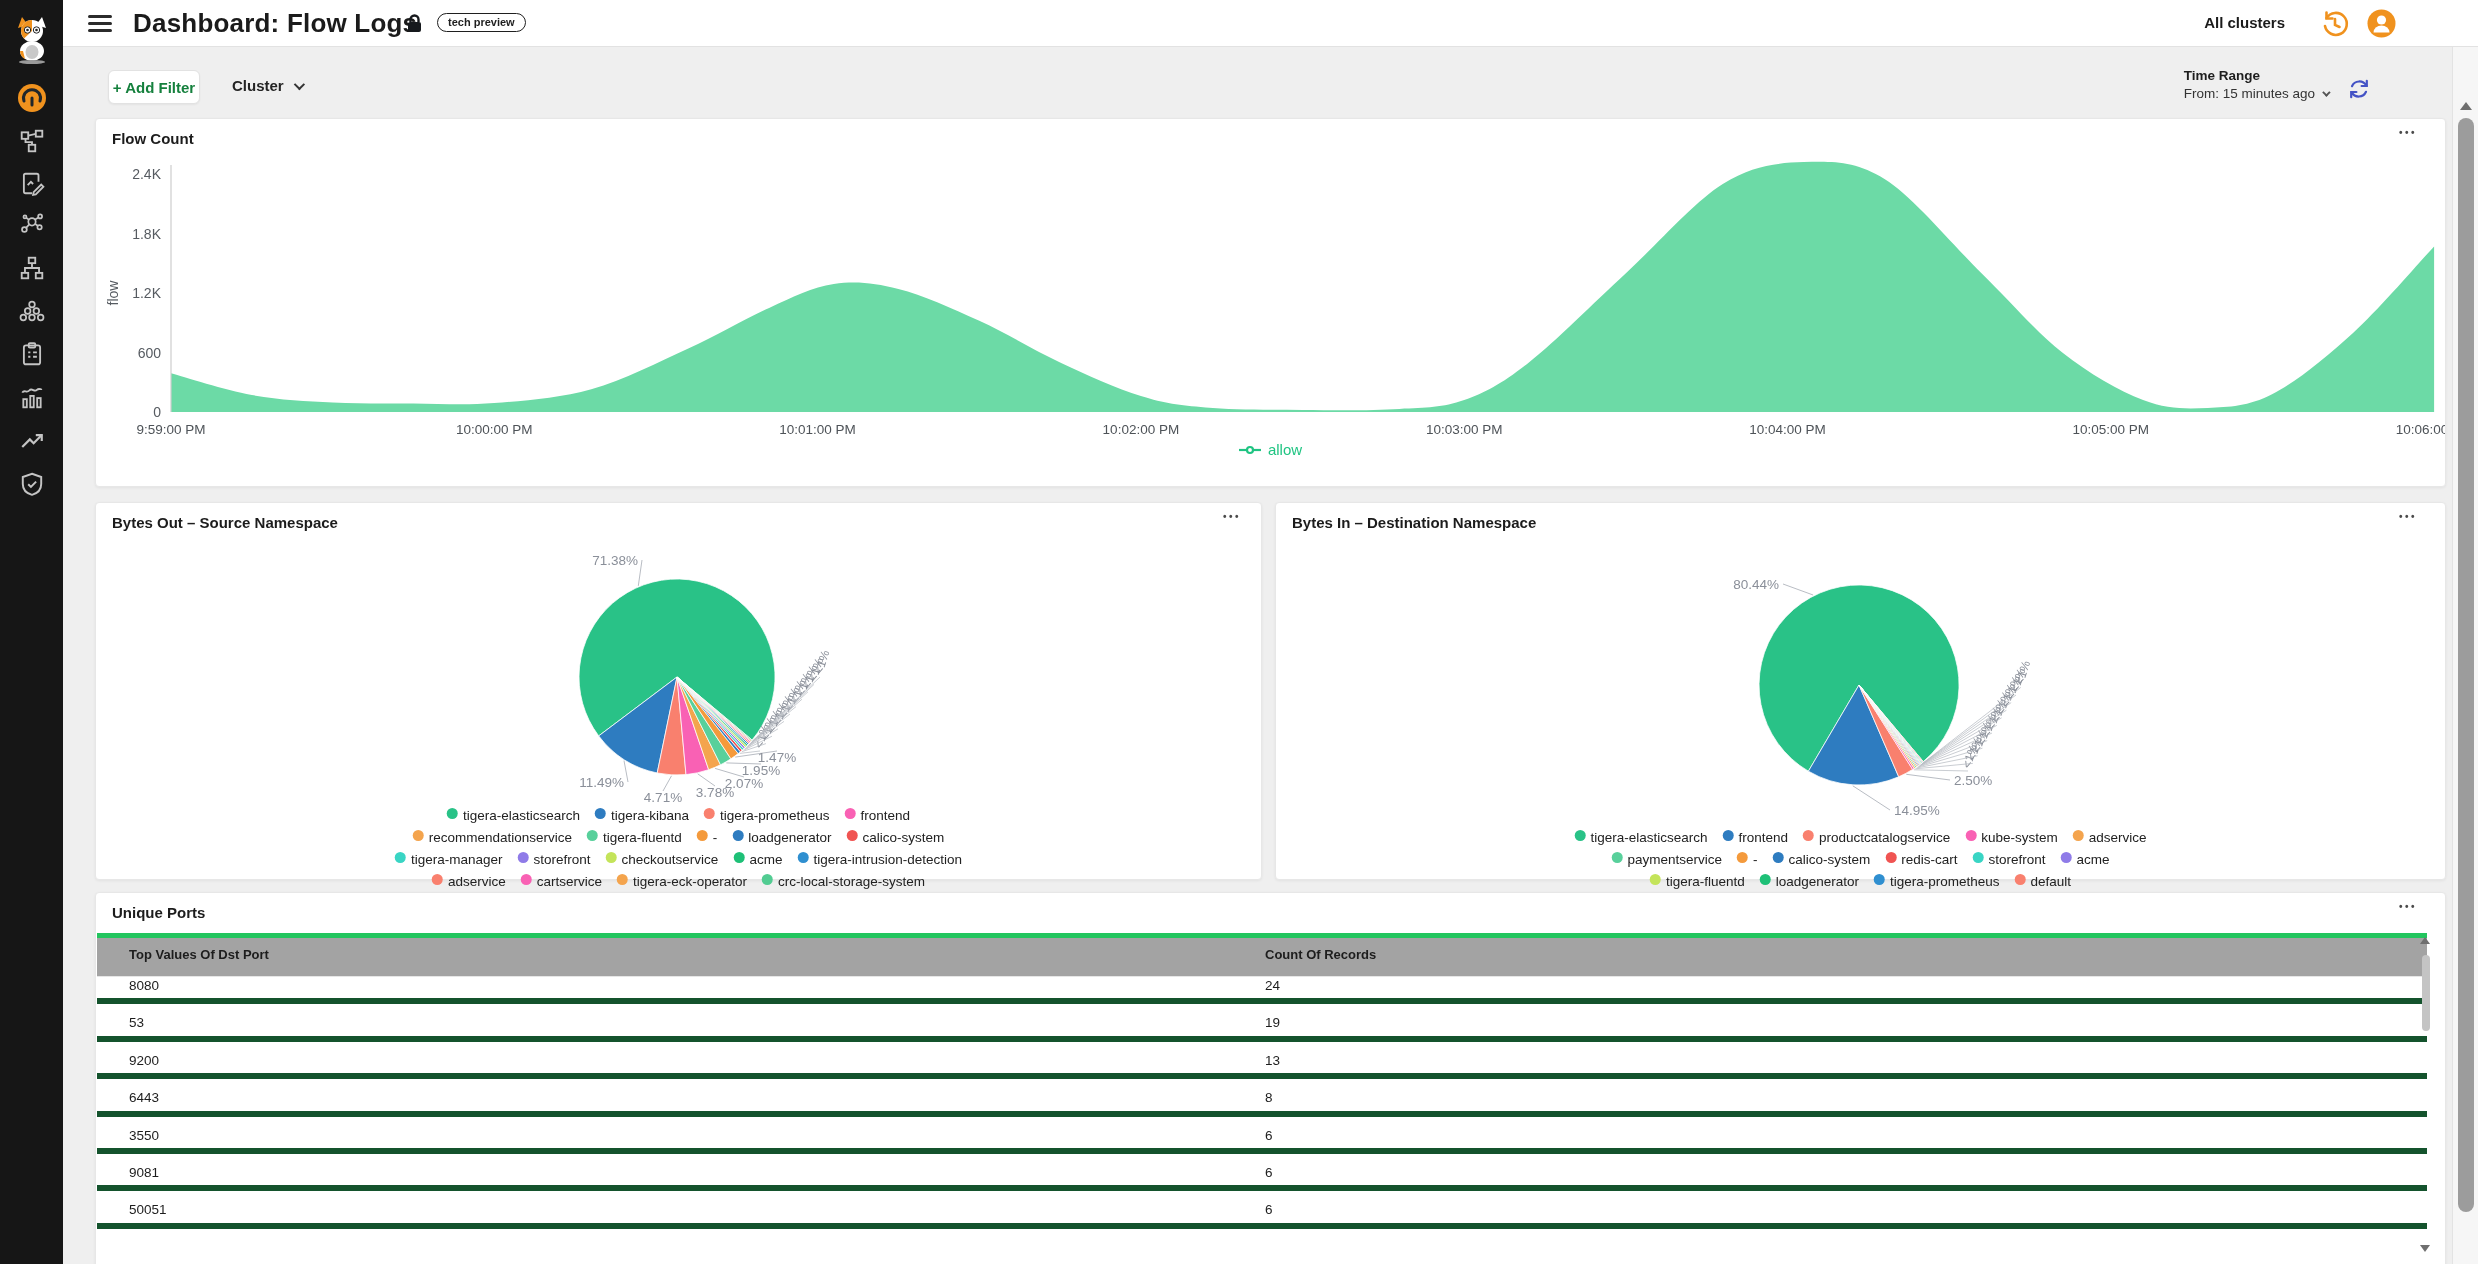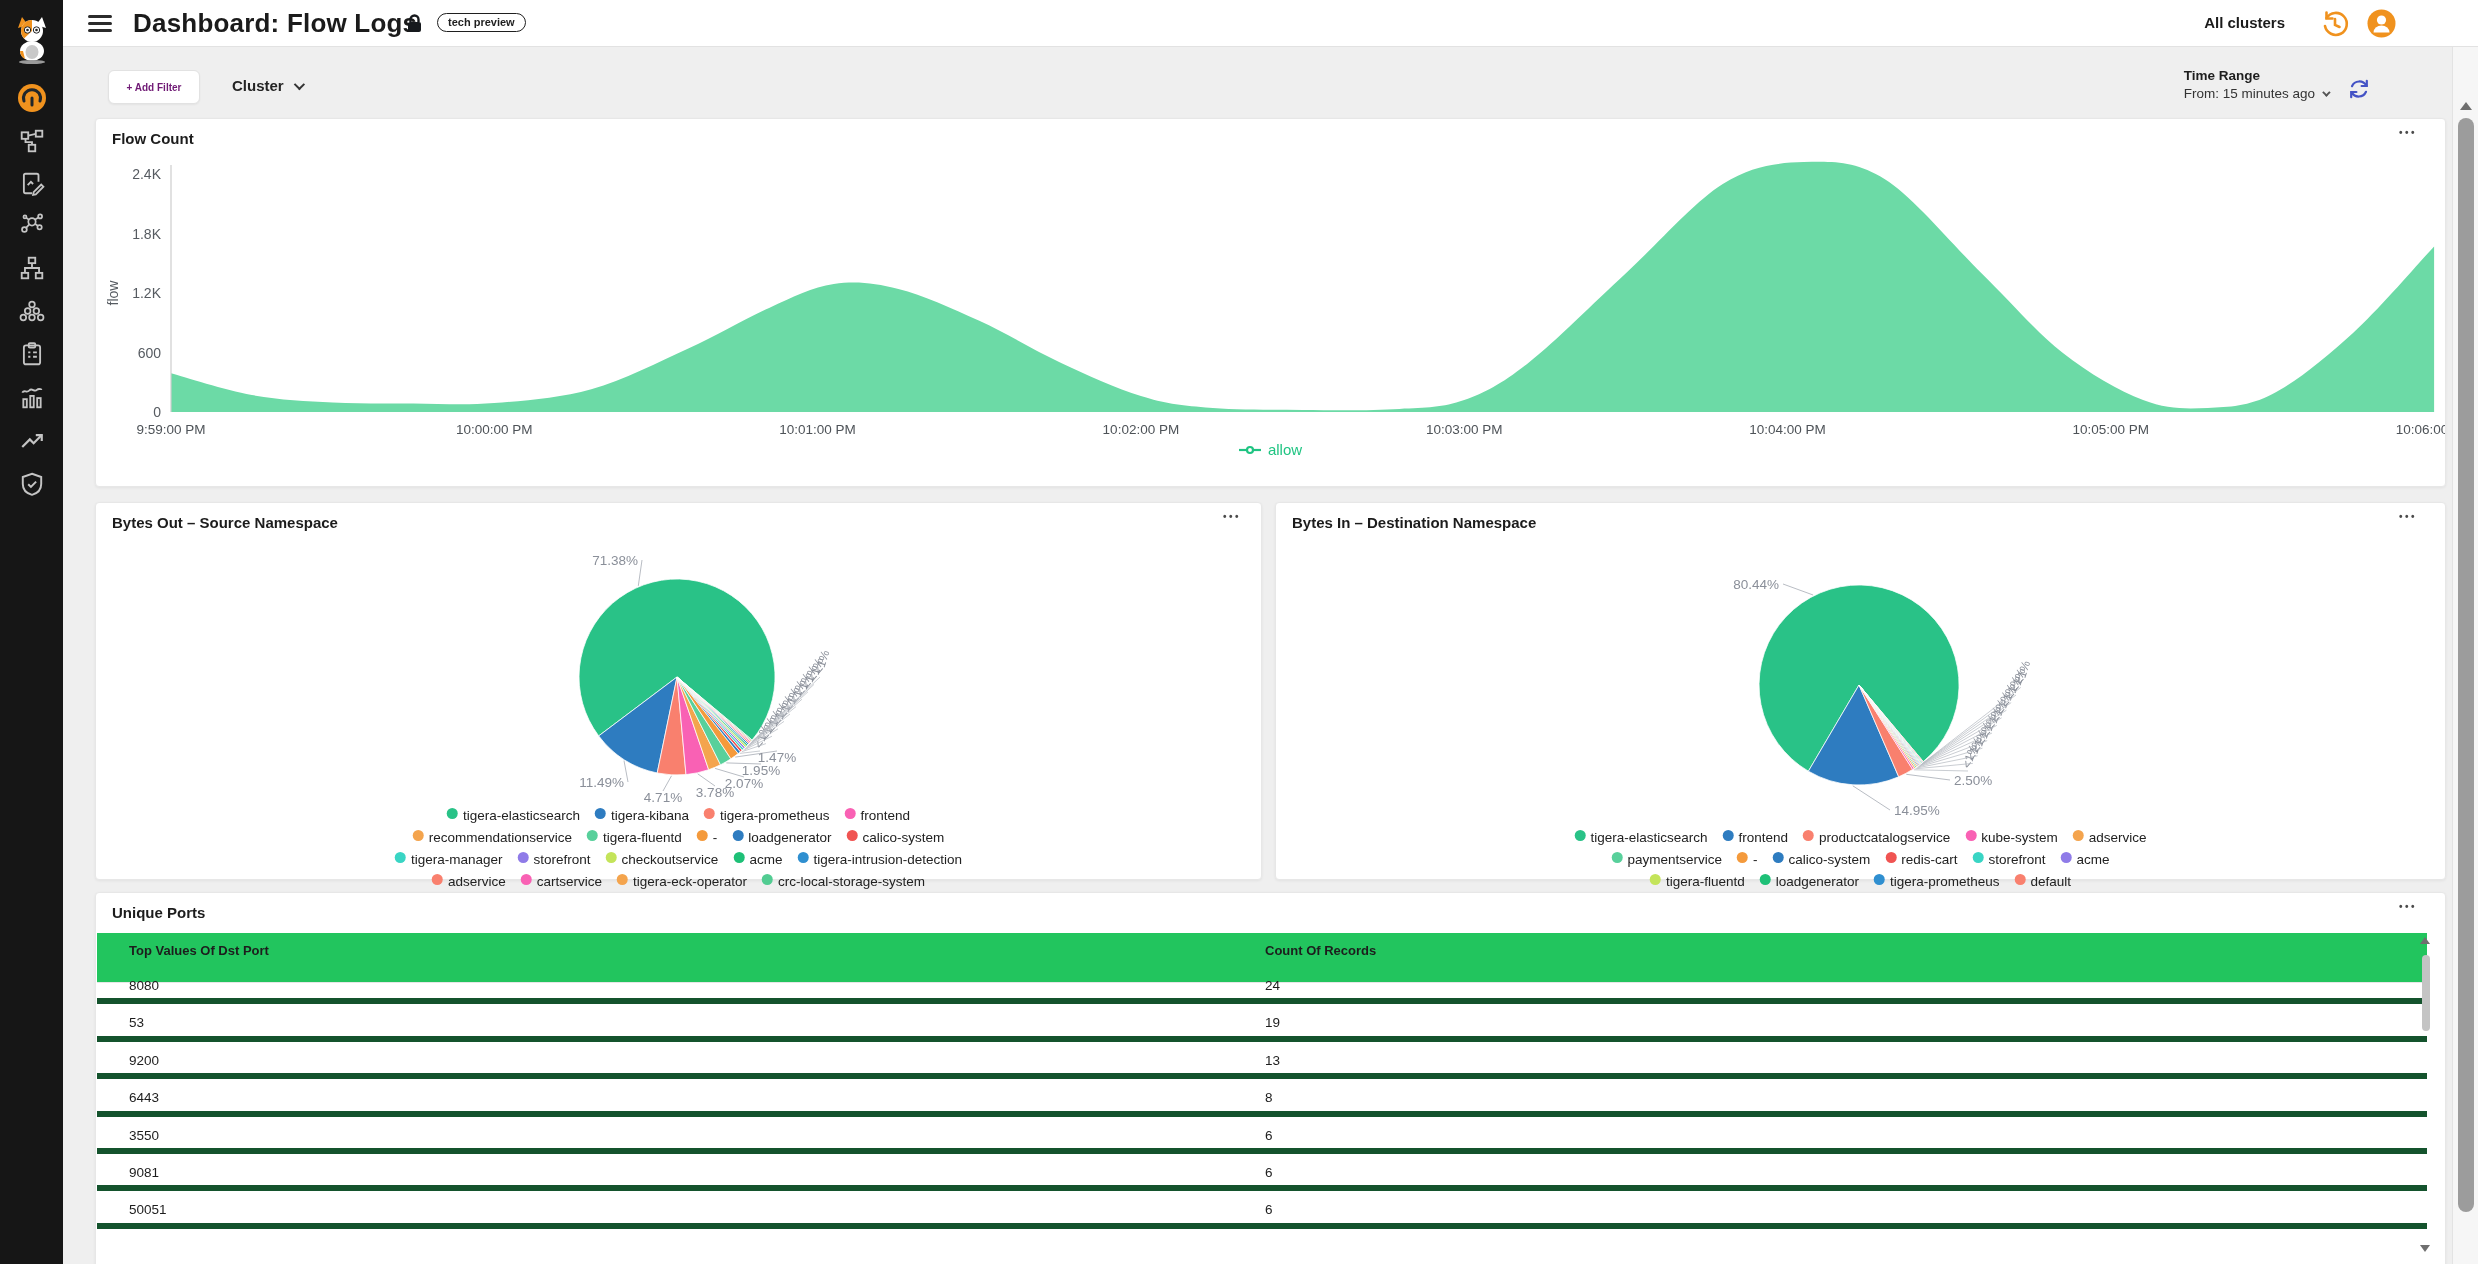--- a/index.html
+++ b/index.html
@@ -15,21 +15,21 @@
   #hamburger { position:absolute; left:25px; top:15px; width:24px; height:18px; cursor:pointer; }
   #hamburger div { height:2.6px; background:#2B2B2B; border-radius:2px; margin-bottom:4.6px; }
   #page-title { position:absolute; left:70px; top:8px; font-size:26px; font-weight:bold; color:#1B1B1B; letter-spacing:.2px; }
   #lock-icon { position:absolute; left:343px; top:14px; }
   #tech-badge { position:absolute; left:374px; top:13px; border:1.6px solid #1F1F1F; border-radius:10px; padding:2px 10px 3px; font-size:11px; font-weight:bold; color:#1F1F1F; background:#fff; }
   #all-clusters { position:absolute; right:193px; top:14px; font-size:15px; font-weight:bold; color:#1B1B1B; }
   #history-btn { position:absolute; right:128px; top:9px; width:30px; height:30px; cursor:pointer; }
   #avatar-btn { position:absolute; right:82px; top:9px; width:29px; height:29px; cursor:pointer; }
 
   
-  #add-filter-btn { position:absolute; left:108px; top:70px; width:92px; height:34px; background:#fff; border:1px solid #E2E2E2; border-radius:6px; font-size:10px; font-weight:bold; color:#701a75; display:flex; align-items:center; justify-content:center; cursor:pointer; box-shadow:0 1px 2px rgba(0,0,0,.05); }
+  #add-filter-btn { position:absolute; left:108px; top:70px; width:92px; height:34px; background:#fff; border:1px solid #E2E2E2; border-radius:6px; font-size:15px; font-weight:bold; color:#15803d; display:flex; align-items:center; justify-content:center; cursor:pointer; box-shadow:0 1px 2px rgba(0,0,0,.05); }
   #cluster-dd { position:absolute; left:232px; top:77px; display:flex; align-items:center; gap:10px; cursor:pointer; }
   #cluster-dd span.lbl { font-size:15px; font-weight:bold; color:#242424; }
   .chev { display:inline-block; width:8px; height:8px; border-right:2px solid #333; border-bottom:2px solid #333; transform:rotate(45deg) translateY(-2px); }
   .chev.sm { width:6px; height:6px; border-color:#555; }
   #time-range { position:absolute; right:150px; top:68px; text-align:left; cursor:pointer; }
   #time-range .tr-label { font-size:13.5px; font-weight:bold; color:#1E1E1E; }
   #time-range .tr-value { font-size:13.5px; color:#333; margin-top:3px; display:flex; align-items:center; gap:7px; }
   #refresh-btn { position:absolute; right:108px; top:78px; width:22px; height:22px; cursor:pointer; }
 
   
@@ -53,21 +53,21 @@
   #flow-legend .lbl { font-size:15px; color:#1FC482; }
 
   .pie-legend { position:absolute; left:50%; transform:translateX(-50%); display:flex; flex-wrap:wrap; justify-content:center; column-gap:15px; row-gap:7px; }
   #pie1-legend { top:305px; max-width:1055px; }
   #pie2-legend { top:327px; max-width:1090px; }
   .legend-item { display:flex; align-items:flex-start; gap:5px; cursor:pointer; }
   .legend-item .dot { width:11px; height:11px; border-radius:50%; flex:0 0 auto; }
   .legend-item .tx { font-size:13.5px; color:#222; }
 
   
-  #tbl-header { position:absolute; left:1px; top:40px; width:2330px; height:50px; background:#22c55e; border-top:1px solid #22c55e; border-bottom:1px solid #E6E6E6; }
+  #tbl-header { position:absolute; left:1px; top:40px; width:2330px; height:44px; background:#a3a3a3; border-top:5px solid #22c55e; border-bottom:1px solid #E6E6E6; }
   #tbl-header .th { position:absolute; top:9px; font-size:13px; font-weight:bold; color:#1D1D1D; cursor:pointer; }
   #tbl-rows { position:absolute; left:1px; top:74px; width:2330px; }
   .trow { position:relative; height:37.4px; border-bottom:6px solid #14532d; }
   .trow .c { position:absolute; top:11px; font-size:13.5px; color:#1D1D1D; }
   .col1 { left:32px; } .col2 { left:1168px; }
 
   
   #page-scroll { position:absolute; right:0; top:47px; width:26px; height:1217px; background:#F6F6F6; border-left:1px solid #E3E3E3; z-index:25; }
   #page-thumb { position:absolute; left:5px; top:71px; width:16px; height:1094px; background:#9C9C9C; border-radius:8px; cursor:pointer; }
   .tri-up { width:0; height:0; border-left:6px solid transparent; border-right:6px solid transparent; border-bottom:8px solid #6F6F6F; cursor:pointer; }

